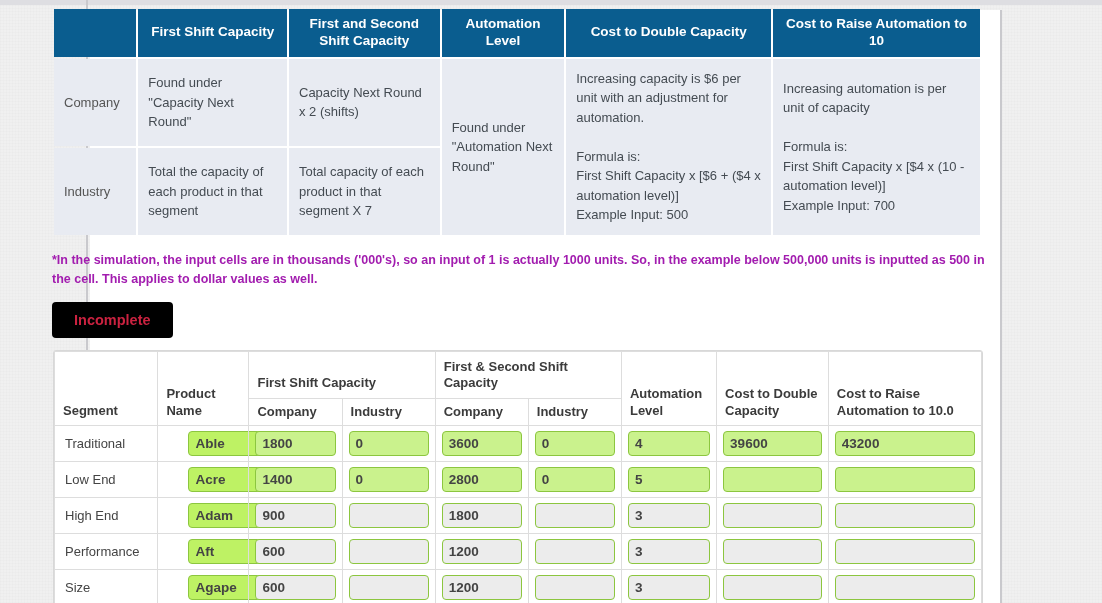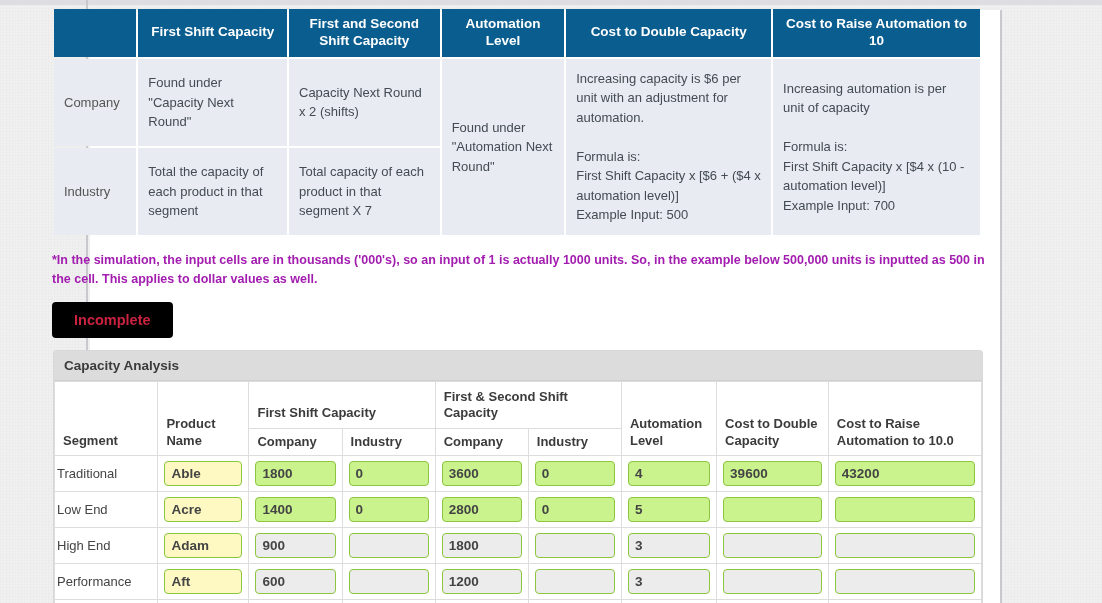--- a/index.html
+++ b/index.html
@@ -151,21 +151,21 @@
     background: #ffffff;
   }
   table.grid th.sub {
     vertical-align: middle;
     padding: 5px 8px 5px 8px;
     height: 26px;
   }
   table.grid td.seg {
     font-size: 13px;
     color: #444;
-    padding: 8px 2px;
+    padding: 8px 10px;
     vertical-align: middle;
     margin-top: 39px;
   }
   table.grid td.cell {
     padding: 5px 6px;
     vertical-align: middle;
   }
   .g1 { width: 100px; }
   .g2 { width: 88px; }
   .g3 { width: 90px; }
@@ -184,21 +184,21 @@
     border-radius: 4px;
     background: #ececec;
     color: #444;
     font-family: "Liberation Sans", sans-serif;
     font-size: 13.5px;
     font-weight: bold;
     padding: 0 6px;
     outline: none;
   }
   .inp.green { background: #caf28d; }
-  .inp.name  { background: #fef9c3; }
+  .inp.name  { background: #bef264; margin-left: 24px; }
 </style>
 </head>
 <body>
 
 <div class="page">
   <div class="gutter-top"></div>
   <div class="gutter-left"></div>
 
   <div class="content">
     <div class="inner">
@@ -247,21 +247,20 @@
         </tbody>
       </table>
 
       <div class="note">*In the simulation, the input cells are in thousands ('000's), so an input of 1 is actually 1000 units. So, in the example below 500,000 units is inputted as 500 in the cell. This applies to dollar values as well.</div>
 
       <div class="status-wrap">
         <button class="status-badge">Incomplete</button>
       </div>
 
       <div class="panel">
-        <div class="panel-head">Capacity Analysis</div>
         <table class="grid">
           <colgroup>
             <col class="g1">
               <col class="g2">
               <col class="g3">
               <col class="g4">
             <col class="g5">
               <col class="g6">
               <col class="g7">
               <col class="g8">

